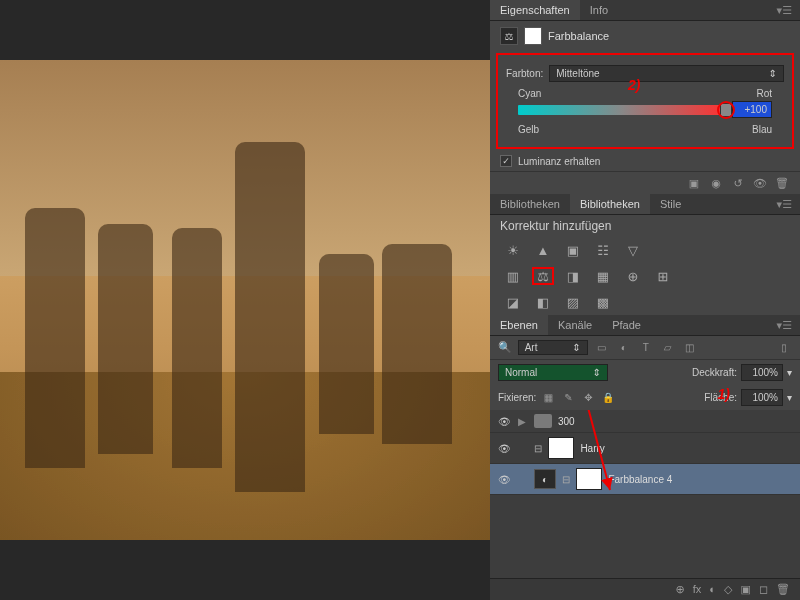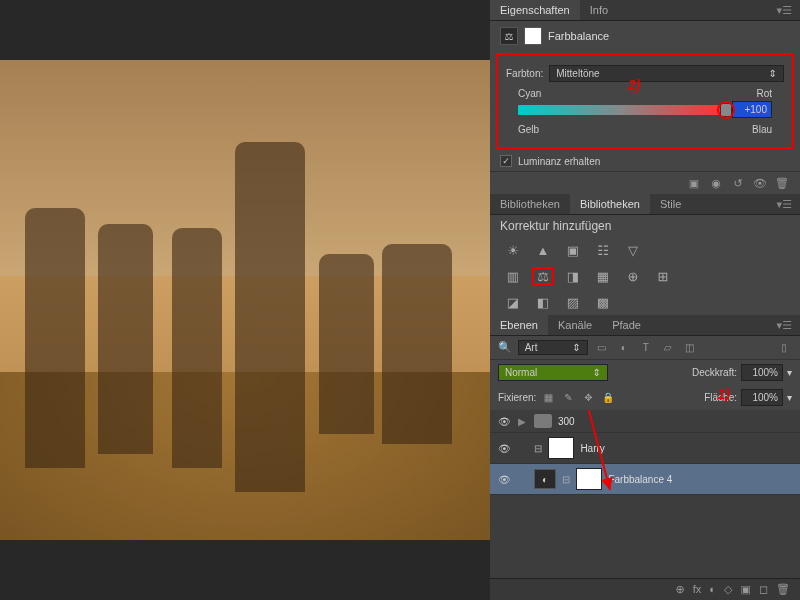--- a/index.html
+++ b/index.html
@@ -44,21 +44,21 @@
 .icon-strip{display:flex;justify-content:flex-end;gap:6px;padding:4px 10px;border-top:1px solid #333}
 .icon-strip span{width:16px;height:14px;display:flex;align-items:center;justify-content:center;color:#999;font-size:11px}
 .section-label{padding:4px 10px;font-size:12px;color:#ccc}
 .adj-grid{display:flex;flex-wrap:wrap;gap:8px;padding:4px 12px}
 .adj-icon{width:22px;height:18px;display:flex;align-items:center;justify-content:center;color:#aaa;font-size:13px}
 .adj-icon.marked{border:2px solid #e00}
 .layers-toolbar{display:flex;align-items:center;gap:6px;padding:4px 8px;border-bottom:1px solid #333}
 .filter-dd{background:#333;border:1px solid #222;padding:1px 6px;font-size:10px;color:#ccc;display:flex;align-items:center;gap:4px;width:70px;justify-content:space-between}
 .tb-icon{width:16px;height:14px;color:#999;font-size:10px;display:flex;align-items:center;justify-content:center}
 .opts-row{display:flex;align-items:center;gap:4px;padding:4px 8px;font-size:10px;color:#ccc}
-.blend-dd{background:#4d7c0f;border:1px solid #222;padding:2px 6px;width:110px;display:flex;justify-content:space-between}
+.blend-dd{background:#14532d;border:1px solid #222;padding:2px 6px;width:110px;display:flex;justify-content:space-between}
 .pct-box{background:#333;border:1px solid #222;padding:2px 4px;width:42px;text-align:right}
 .layer-list{background:#3d3d3d;flex:1;position:relative}
 .layer-row{display:flex;align-items:center;gap:6px;padding:4px 8px;border-bottom:1px solid #333;font-size:10px}
 .layer-row.selected{background:#5a6f8a}
 .eye{width:14px;color:#ccc}
 .collapse{width:10px;color:#888}
 .folder-icon{width:18px;height:14px;background:#7a7a7a;border-radius:2px}
 .mask-sm{width:26px;height:22px;background:#fff;border:1px solid #222}
 .link-icon{color:#aaa;font-size:10px}
 .layer-name{color:#ddd}

